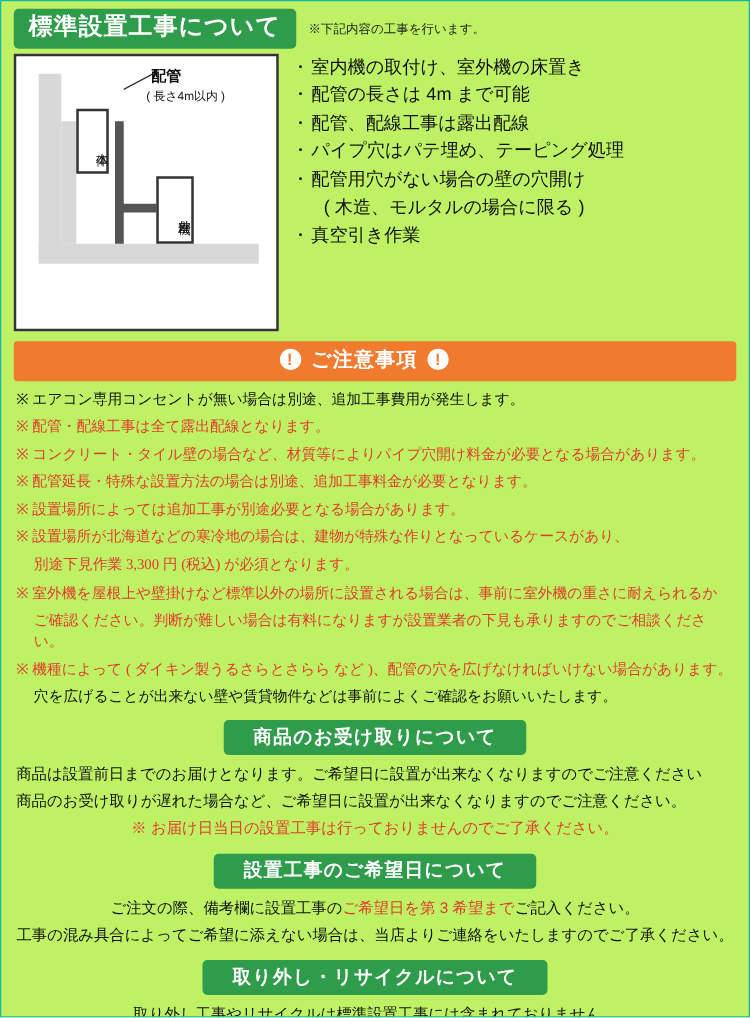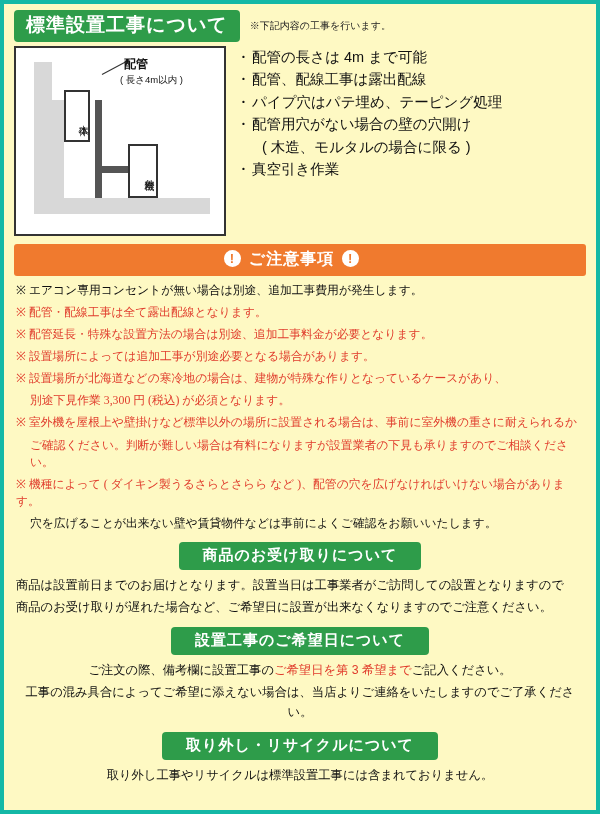--- a/index.html
+++ b/index.html
@@ -5,22 +5,22 @@
   * { box-sizing: border-box; }
   html, body {
     margin: 0; padding: 0;
     width: 600px; height: 814px;
     font-family: "Liberation Sans", sans-serif;
     background: #ffffff;
   }
   #page {
     position: relative;
     width: 600px; height: 814px;
-    background: #fef9c3;
-    border: 4px solid #14b8a6;
+    background: #bef264;
+    border: 1px solid #14b8a6;
     overflow: hidden;
   }
 
   
   .header {
     display: flex;
     align-items: center;
     gap: 10px;
     padding: 6px 10px 4px 10px;
   }
@@ -44,21 +44,21 @@
   
   .top-section {
     display: flex;
     padding: 0 10px;
     gap: 12px;
     align-items: flex-start;
   }
   .diagram {
     position: relative;
     width: 212px;
-    height: 190px;
+    height: 222px;
     border: 2px solid #333333;
     background: #ffffff;
     flex: 0 0 auto;
   }
   .dg-wall-v {
     position: absolute;
     left: 18px; top: 14px;
     width: 18px; height: 150px;
     background: #d8d8d8;
   }
@@ -250,50 +250,53 @@
       <div class="dg-pipe-v"></div>
       <div class="dg-pipe-h"></div>
       <div class="dg-unit-indoor">本体</div>
       <div class="dg-unit-outdoor">室外機</div>
       <div class="dg-leader"></div>
       <div class="dg-pipe-label">配管</div>
       <div class="dg-pipe-sub">( 長さ4m以内 )</div>
     </div>
 
     <ul class="bullets">
+      <li>室内機の取付け、室外機の床置き</li>
       <li>配管の長さは 4m まで可能</li>
       <li>配管、配線工事は露出配線</li>
       <li>パイプ穴はパテ埋め、テーピング処理</li>
       <li>配管用穴がない場合の壁の穴開け</li>
       <li class="sub">( 木造、モルタルの場合に限る )</li>
       <li>真空引き作業</li>
     </ul>
   </div>
 
   <div class="caution-band">
     <span class="excl">!</span><span>ご注意事項</span><span class="excl">!</span>
   </div>
 
   <div class="caution-list">
     <p><span class="kome">※</span><span>エアコン専用コンセントが無い場合は別途、追加工事費用が発生します。</span></p>
     <p class="red"><span class="kome">※</span><span>配管・配線工事は全て露出配線となります。</span></p>
+    <p class="red"><span class="kome">※</span><span>コンクリート・タイル壁の場合など、材質等によりパイプ穴開け料金が必要となる場合があります。</span></p>
     <p class="red"><span class="kome">※</span><span>配管延長・特殊な設置方法の場合は別途、追加工事料金が必要となります。</span></p>
     <p class="red"><span class="kome">※</span><span>設置場所によっては追加工事が別途必要となる場合があります。</span></p>
     <p class="red"><span class="kome">※</span><span>設置場所が北海道などの寒冷地の場合は、建物が特殊な作りとなっているケースがあり、</span></p>
     <p class="red indent">別途下見作業 3,300 円 (税込) が必須となります。</p>
     <p class="red"><span class="kome">※</span><span>室外機を屋根上や壁掛けなど標準以外の場所に設置される場合は、事前に室外機の重さに耐えられるか</span></p>
     <p class="red indent">ご確認ください。判断が難しい場合は有料になりますが設置業者の下見も承りますのでご相談ください。</p>
     <p class="red"><span class="kome">※</span><span>機種によって ( ダイキン製うるさらとさらら など )、配管の穴を広げなければいけない場合があります。</span></p>
     <p class="indent">穴を広げることが出来ない壁や賃貸物件などは事前によくご確認をお願いいたします。</p>
   </div>
 
   <div class="sec-head">商品のお受け取りについて</div>
   <div class="sec-body">
-    <p>商品は設置前日までのお届けとなります。設置当日は工事業者がご訪問しての設置となりますので</p>
+    <p>商品は設置前日までのお届けとなります。ご希望日に設置が出来なくなりますのでご注意ください</p>
     <p>商品のお受け取りが遅れた場合など、ご希望日に設置が出来なくなりますのでご注意ください。</p>
+    <p class="center red">※ お届け日当日の設置工事は行っておりませんのでご了承ください。</p>
   </div>
 
   <div class="sec-head">設置工事のご希望日について</div>
   <div class="sec-body">
     <p class="center"><span>ご注文の際、備考欄に設置工事の</span><span class="red-inline">ご希望日を第 3 希望まで</span><span>ご記入ください。</span></p>
     <p class="center">工事の混み具合によってご希望に添えない場合は、当店よりご連絡をいたしますのでご了承ください。</p>
   </div>
 
   <div class="sec-head">取り外し・リサイクルについて</div>
   <div class="sec-body">

